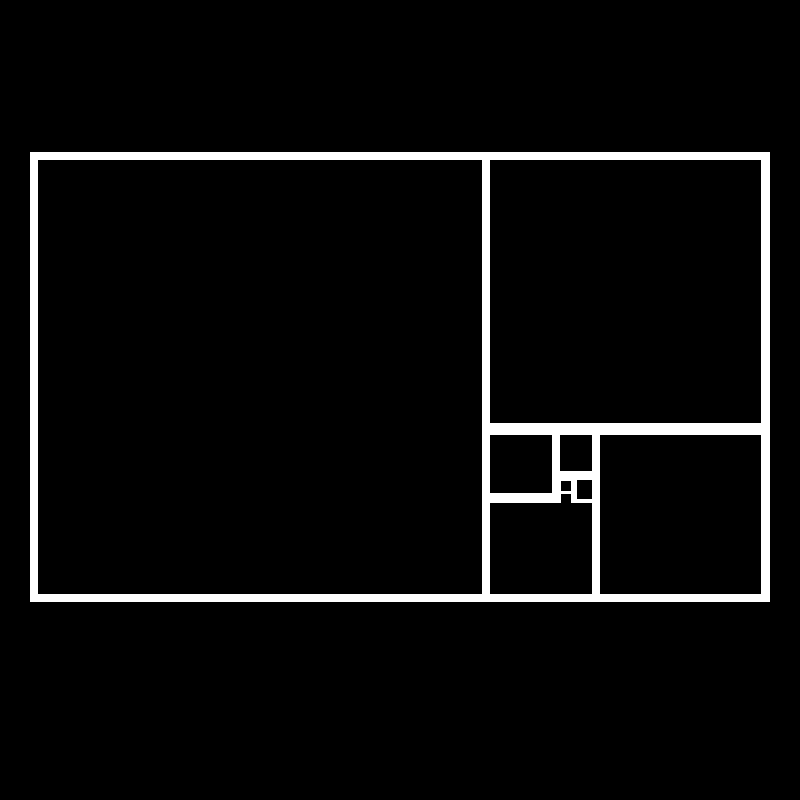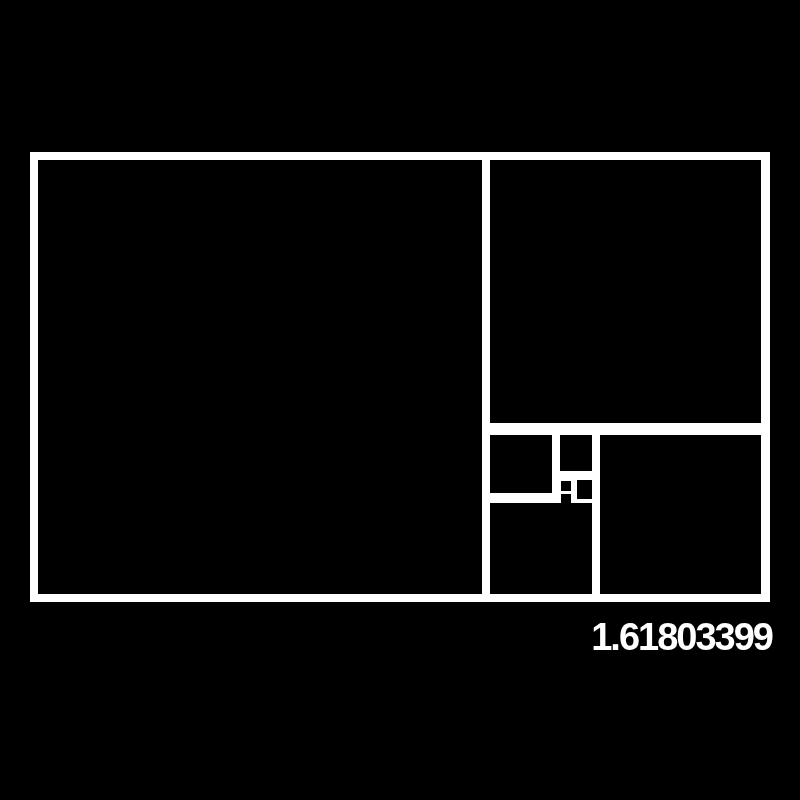--- a/index.html
+++ b/index.html
@@ -56,15 +56,14 @@
       <div class="cell" style="left: 460px; top: 8px; width: 271px; height: 263px; background: rgb(0, 0, 0);"></div>
       <div class="cell" style="left: 570px; top: 283px; width: 161px; height: 159px; background: rgb(0, 0, 0);"></div>
       <div class="cell" style="left: 460px; top: 351px; width: 102px; height: 91px; background: rgb(0, 0, 0);"></div>
       <div class="cell" style="left: 460px; top: 283px; width: 62px; height: 58px; background: rgb(0, 0, 0);"></div>
       <div class="cell" style="left: 530px; top: 283px; width: 32px; height: 36px; background: rgb(0, 0, 0);"></div>
       <div class="cell" style="left: 547px; top: 328px; width: 15px; height: 19px; background: rgb(0, 0, 0);"></div>
       <div class="cell" style="left: 531px; top: 329px; width: 10px; height: 10px; background: rgb(0, 0, 0);"></div>
       <div class="cell" style="left: 531px; top: 342px; width: 10px; height: 9px; background: rgb(0, 0, 0);"></div>
     </div>
 
-  <div class="ratio-text">1.61803399</div>
 
 </div>
 
 </body></html>

